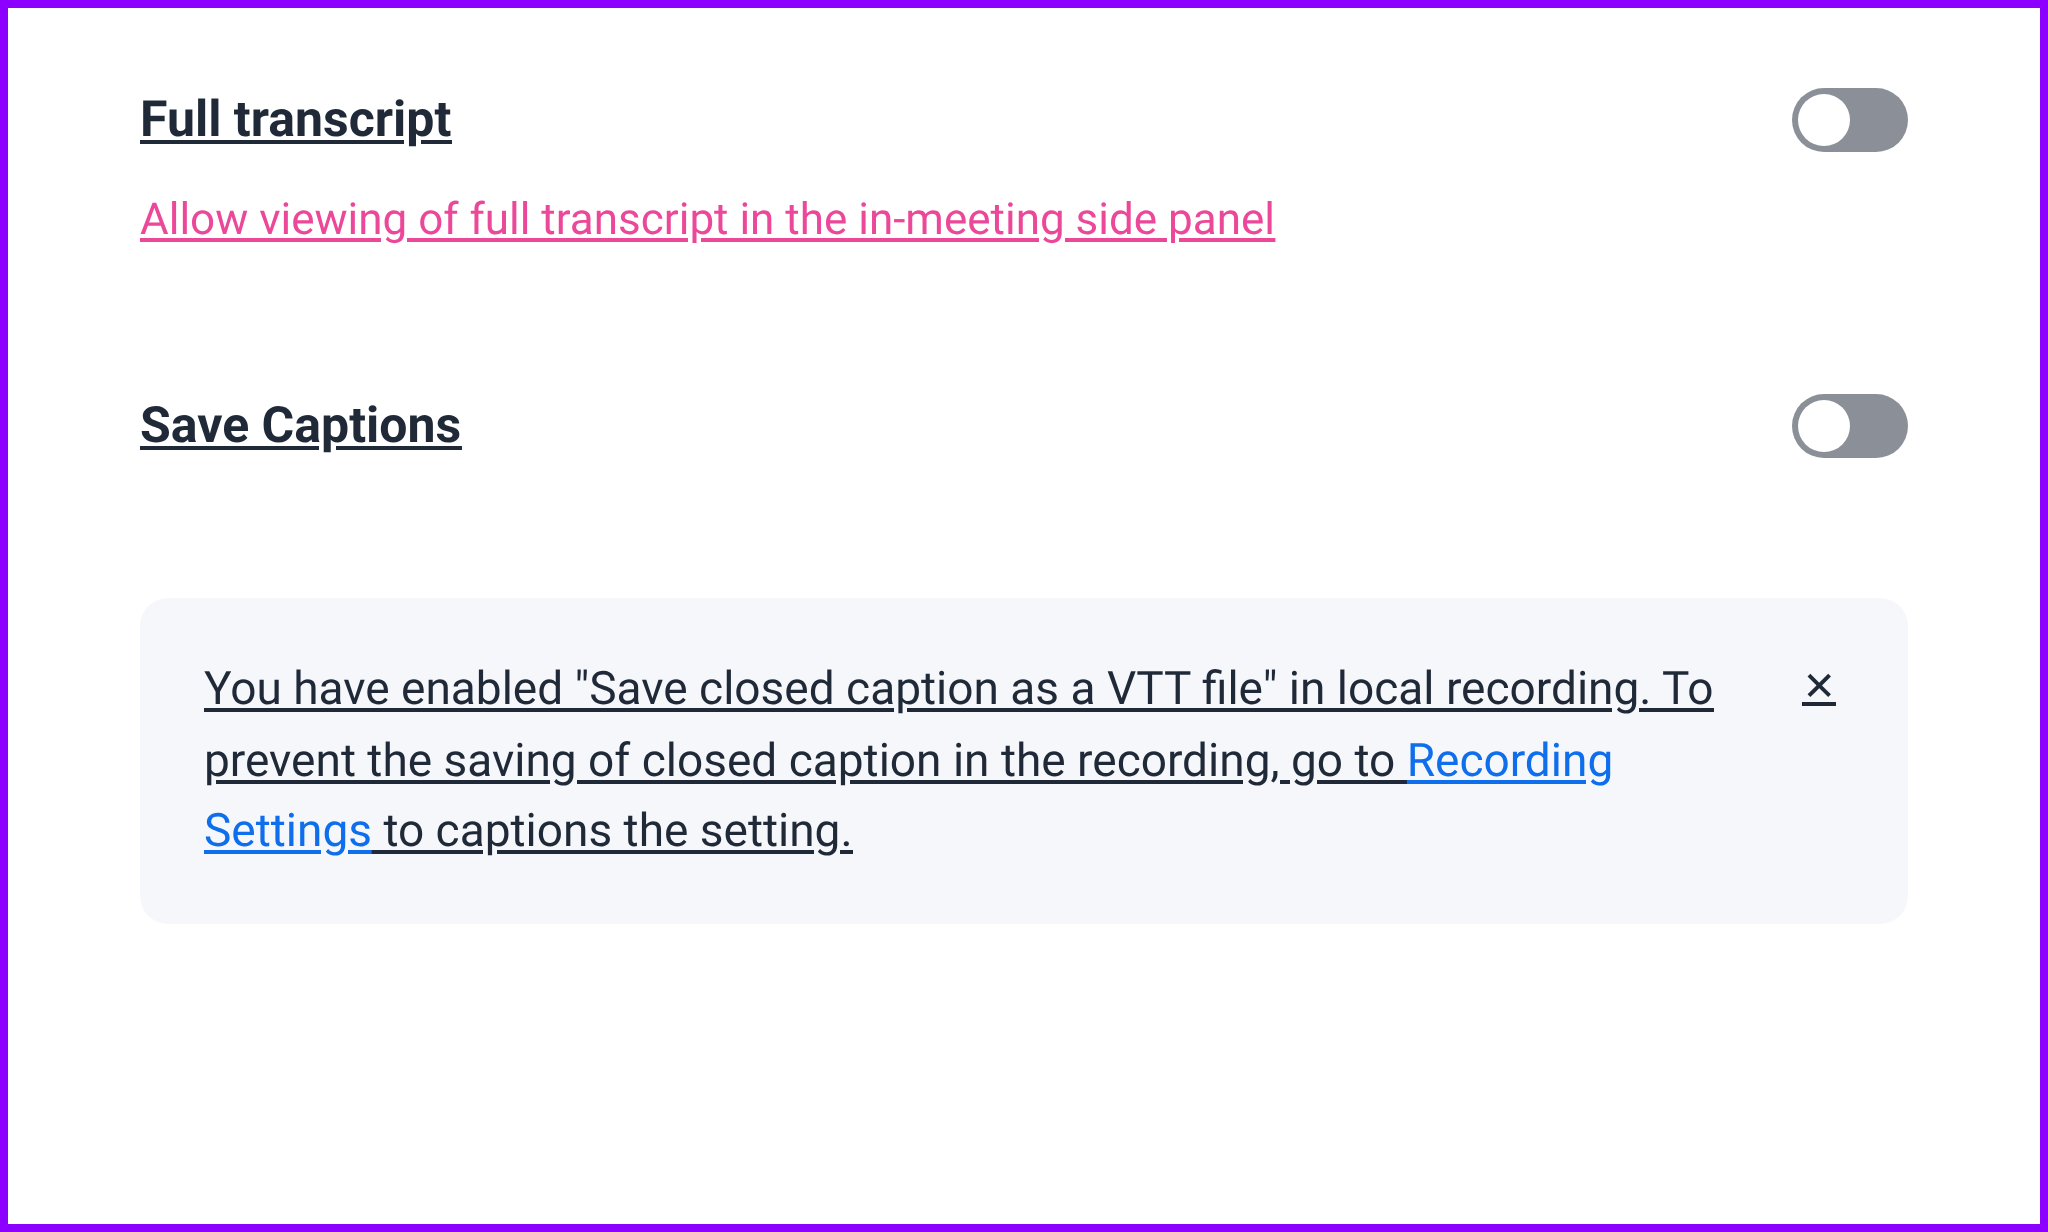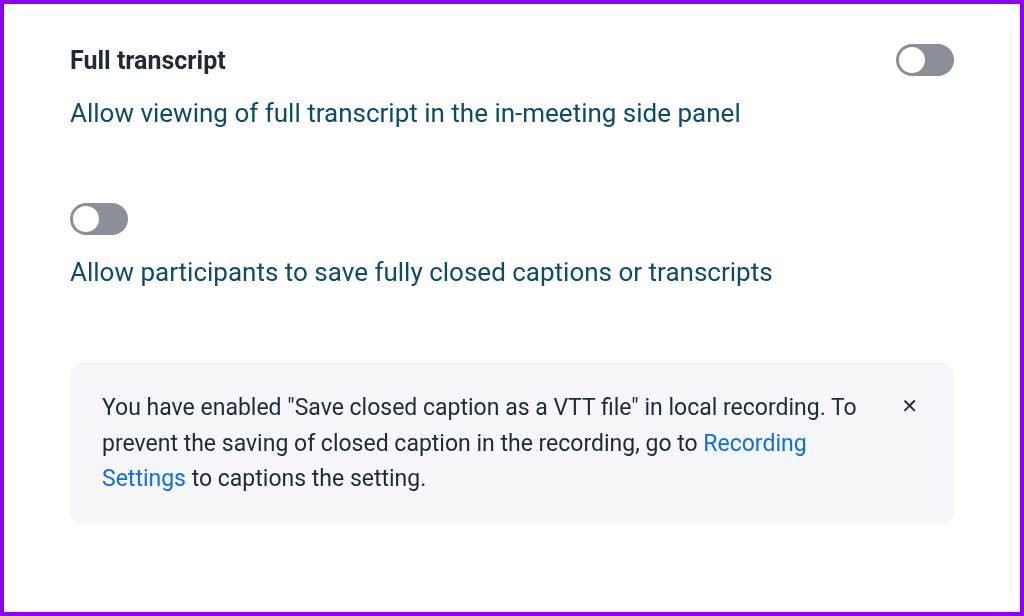--- a/index.html
+++ b/index.html
@@ -1,18 +1,19 @@
 <!DOCTYPE html>
 <html><head>
   <meta charset="utf-8">
   <style>
     * {
       margin: 0;
       padding: 0;
       box-sizing: border-box;
+      text-decoration: underline;
     }
     body {
       font-family: -apple-system, BlinkMacSystemFont, "Segoe UI", Roboto, Helvetica, Arial, sans-serif;
       width: 1024px;
       height: 616px;
       background: #fff;
       border: 4px solid #8b00ff;
       padding: 40px 66px;
     }
     .setting-block {
@@ -26,22 +27,22 @@
       justify-content: space-between;
       align-items: center;
       margin-bottom: 18px;
     }
     .setting-title {
       font-size: 25px;
       font-weight: 700;
       color: #1f2937;
     }
     .setting-description {
-      font-size: 26px;
-      color: #0c4a6e;
+      font-size: 22px;
+      color: #ec4899;
       line-height: 1.5;
     }
     .toggle {
       width: 58px;
       height: 32px;
       background: #8a8f98;
       border-radius: 16px;
       position: relative;
       cursor: pointer;
       flex-shrink: 0;
@@ -92,25 +93,25 @@
     <div class="setting-title">Full transcript</div>
     <div class="toggle">
       <div class="toggle-knob"></div>
     </div>
   </div>
   <div class="setting-description">Allow viewing of full transcript in the in-meeting side panel</div>
 </div>
 
 <div class="setting-block">
   <div class="setting-header">
+    <div class="setting-title">Save Captions</div>
     <div class="toggle">
       <div class="toggle-knob"></div>
     </div>
   </div>
-  <div class="setting-description">Allow participants to save fully closed captions or transcripts</div>
 </div>
 
 <div class="info-box">
   <div class="info-text">
     <span>You have enabled "Save closed caption as a VTT file" in local recording. To prevent the saving of closed caption in the recording, go to </span><span class="info-link">Recording Settings</span><span> to captions the setting.</span>
   </div>
   <div class="close-btn">✕</div>
 </div>
 
 </body></html>

